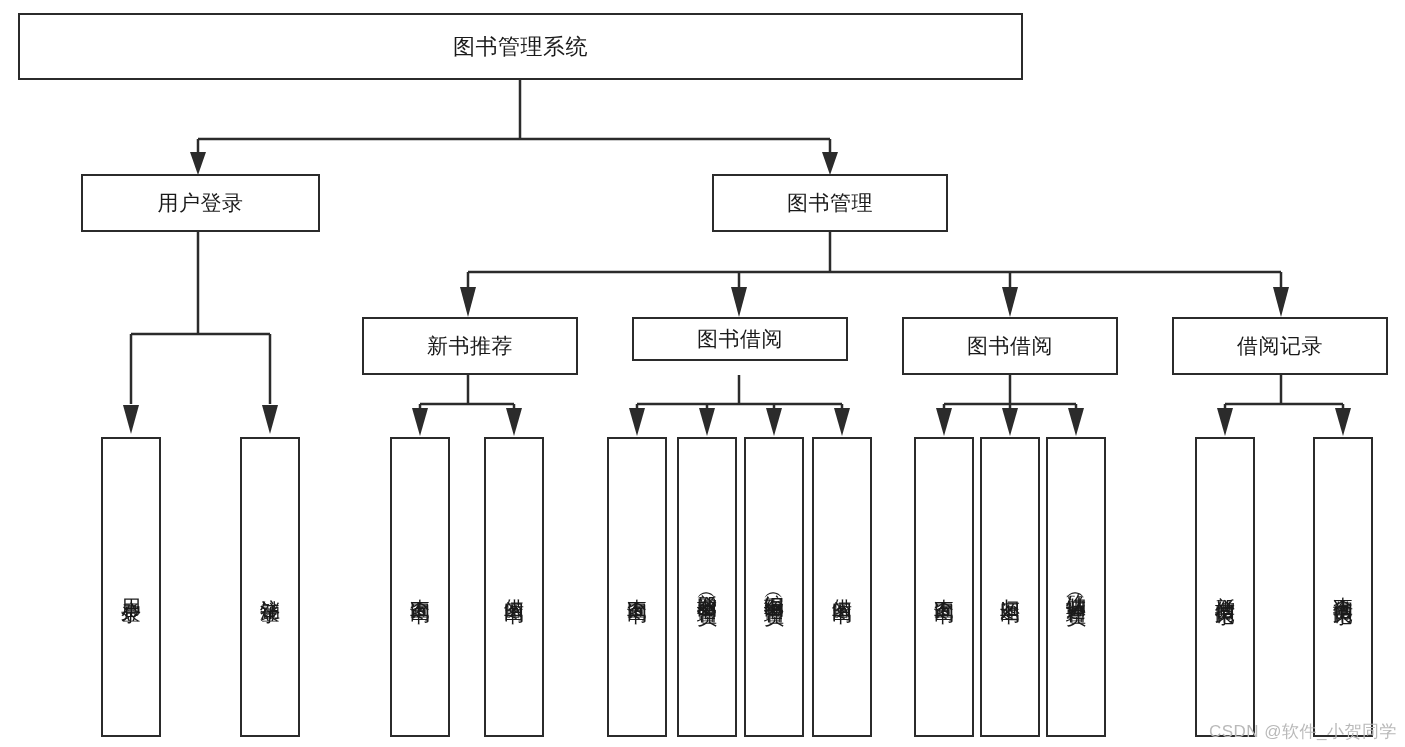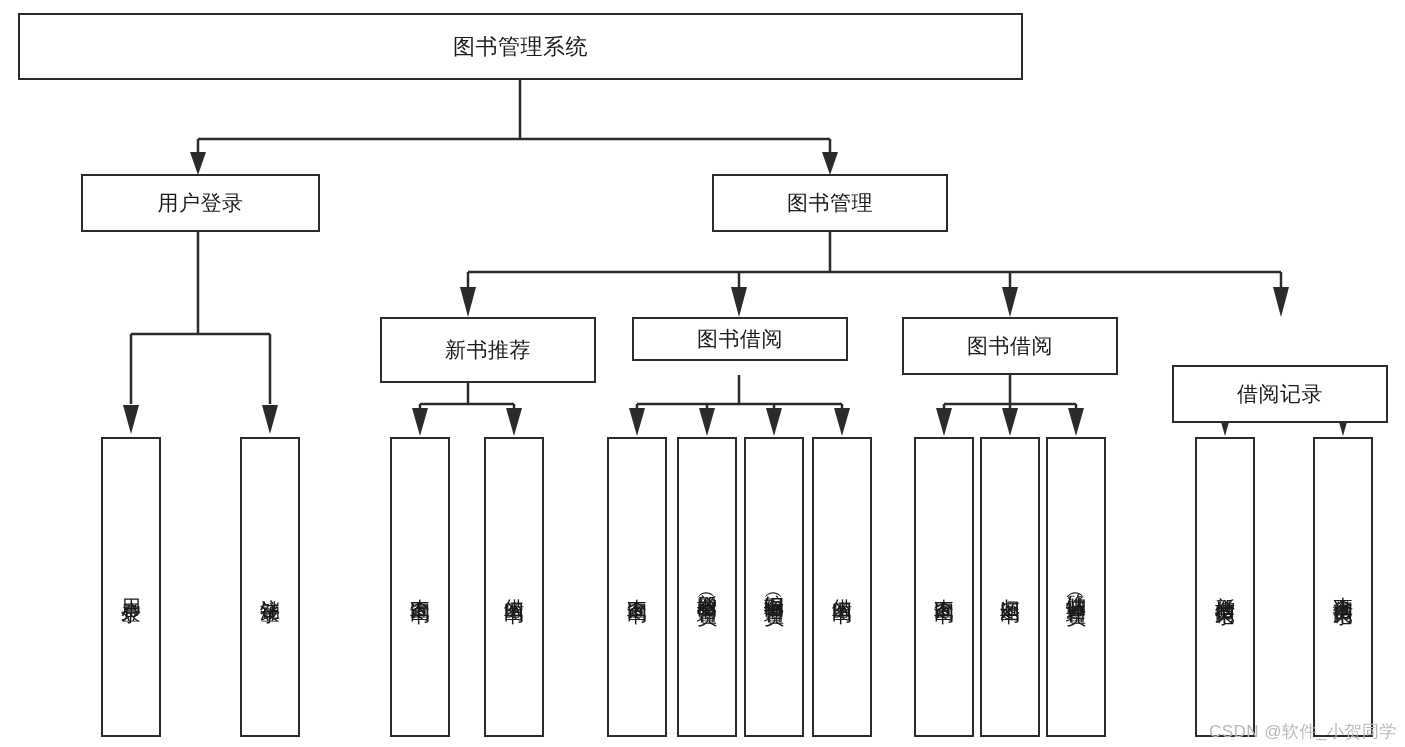--- a/index.html
+++ b/index.html
@@ -150,33 +150,33 @@
   </div>
 
   <div class="node level1" style="left:81px; top:174px; width:239px; height:58px;">
     <span class="node-label">用户登录</span>
   </div>
 
   <div class="node level1" style="left:712px; top:174px; width:236px; height:58px;">
     <span class="node-label">图书管理</span>
   </div>
 
-  <div class="node level2" style="left:380px; top:317px; width:216px; height:66px;">
+  <div class="node level2" style="left:362px; top:317px; width:216px; height:58px;">
     <span class="node-label">新书推荐</span>
   </div>
 
   <div class="node level2" style="left:632px; top:317px; width:216px; height:44px;">
     <span class="node-label">图书借阅</span>
   </div>
 
   <div class="node level2" style="left:902px; top:317px; width:216px; height:58px;">
     <span class="node-label">图书借阅</span>
   </div>
 
-  <div class="node level2" style="left:1172px; top:317px; width:216px; height:58px;margin-top:48px;">
+  <div class="node level2" style="left:1172px; top:317px; width:216px; height:58px;">
     <span class="node-label">借阅记录</span>
   </div>
 
   <div class="node leaf" style="left:101px; top:437px; width:60px; height:300px;">
     <span class="node-label">用户登录</span>
   </div>
   <div class="node leaf" style="left:240px; top:437px; width:60px; height:300px;">
     <span class="node-label">注销登录</span>
   </div>
 

